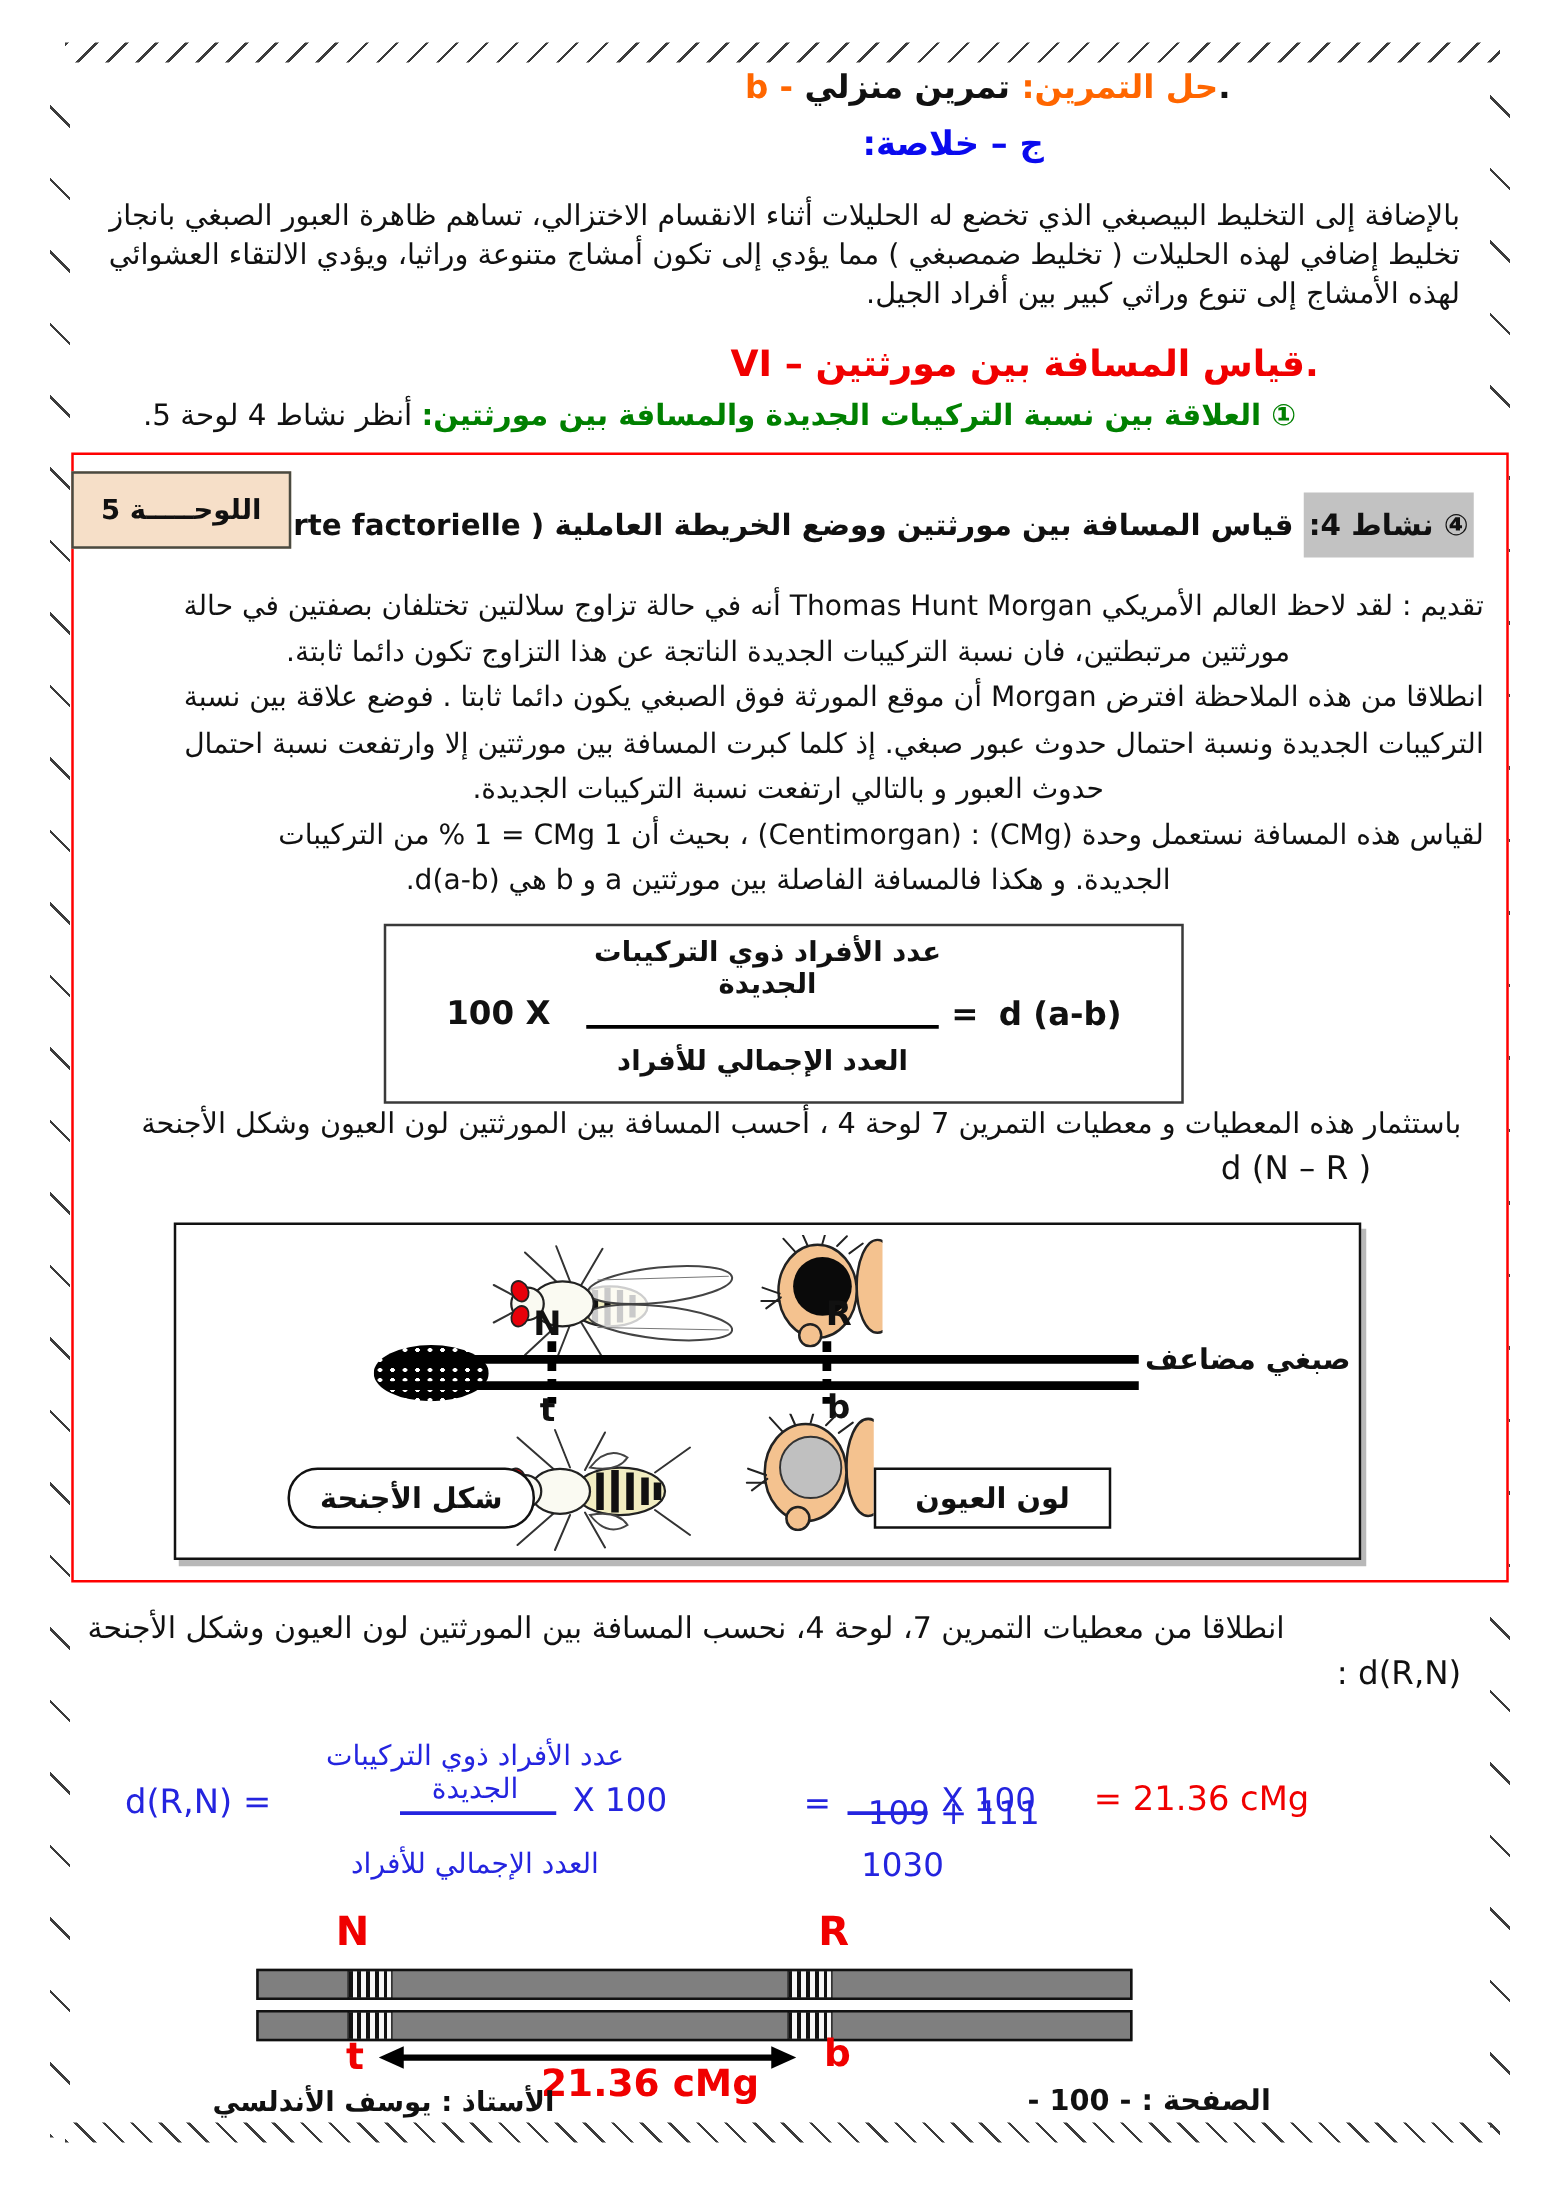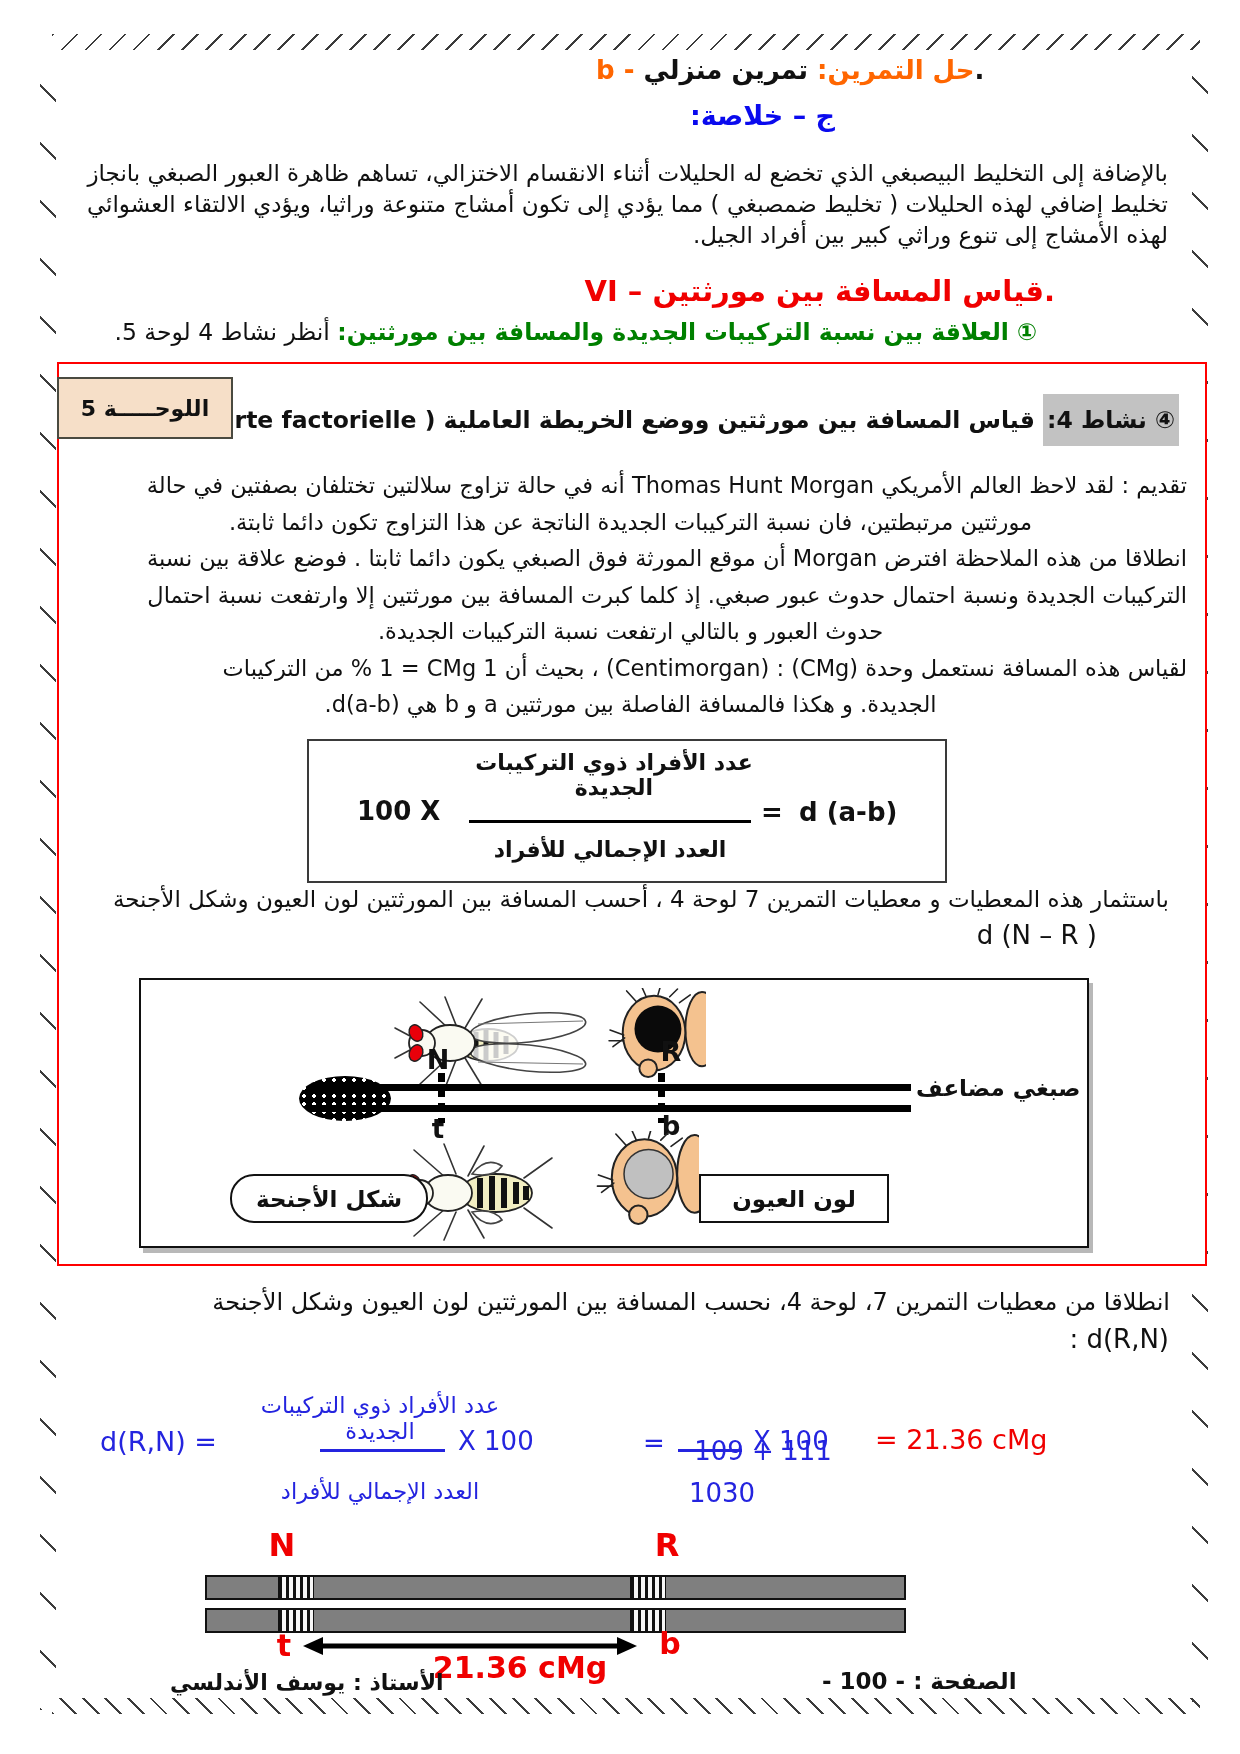--- a/index.html
+++ b/index.html
@@ -72,21 +72,21 @@
   .gene-tick{width:7px;height:50px;top:93px;
      background:repeating-linear-gradient(#000 0 9px,transparent 9px 15px);}
   .tick-1{left:297px;}
   .tick-2{left:517px;}
   .chromo-label{left:775px;top:95px;font-size:23px;}
   .trait-box{top:194px;height:45px;border:2.5px solid #111;display:flex;align-items:center;
              justify-content:center;font-size:23px;background:#fff;}
   .wing-box{left:89px;width:194px;border-radius:24px;}
   .eyecolor-box{left:558px;width:186px;}
 
-  .sol-line1{top:1288px;left:70px;right:70px;font-size:24px;text-align:right;}
+  .sol-line1{top:1288px;left:70px;right:70px;font-size:24px;text-align:left;}
   .sol-line2{top:1324px;right:71px;font-size:26px;}
 
   .calc-lhs{left:100px;top:1426px;font-size:27px;direction:ltr;}
   .calc-num1{left:230px;width:300px;top:1392px;font-size:22.5px;text-align:center;}
   .calc-line1{left:320px;top:1449px;width:125px;border-top:3px solid #2424DF;}
   .calc-x1{left:458px;top:1426px;font-size:26px;direction:ltr;}
   .calc-den1{left:240px;width:280px;top:1478px;font-size:22.5px;text-align:center;}
   .calc-eq2{left:643px;top:1428px;font-size:26px;direction:ltr;}
   .calc-num2{left:688px;width:150px;top:1392px;font-size:26px;text-align:center;direction:ltr;margin-top:44px;}
   .calc-line2{left:678px;top:1449px;width:64px;border-top:3px solid #2424DF;}

